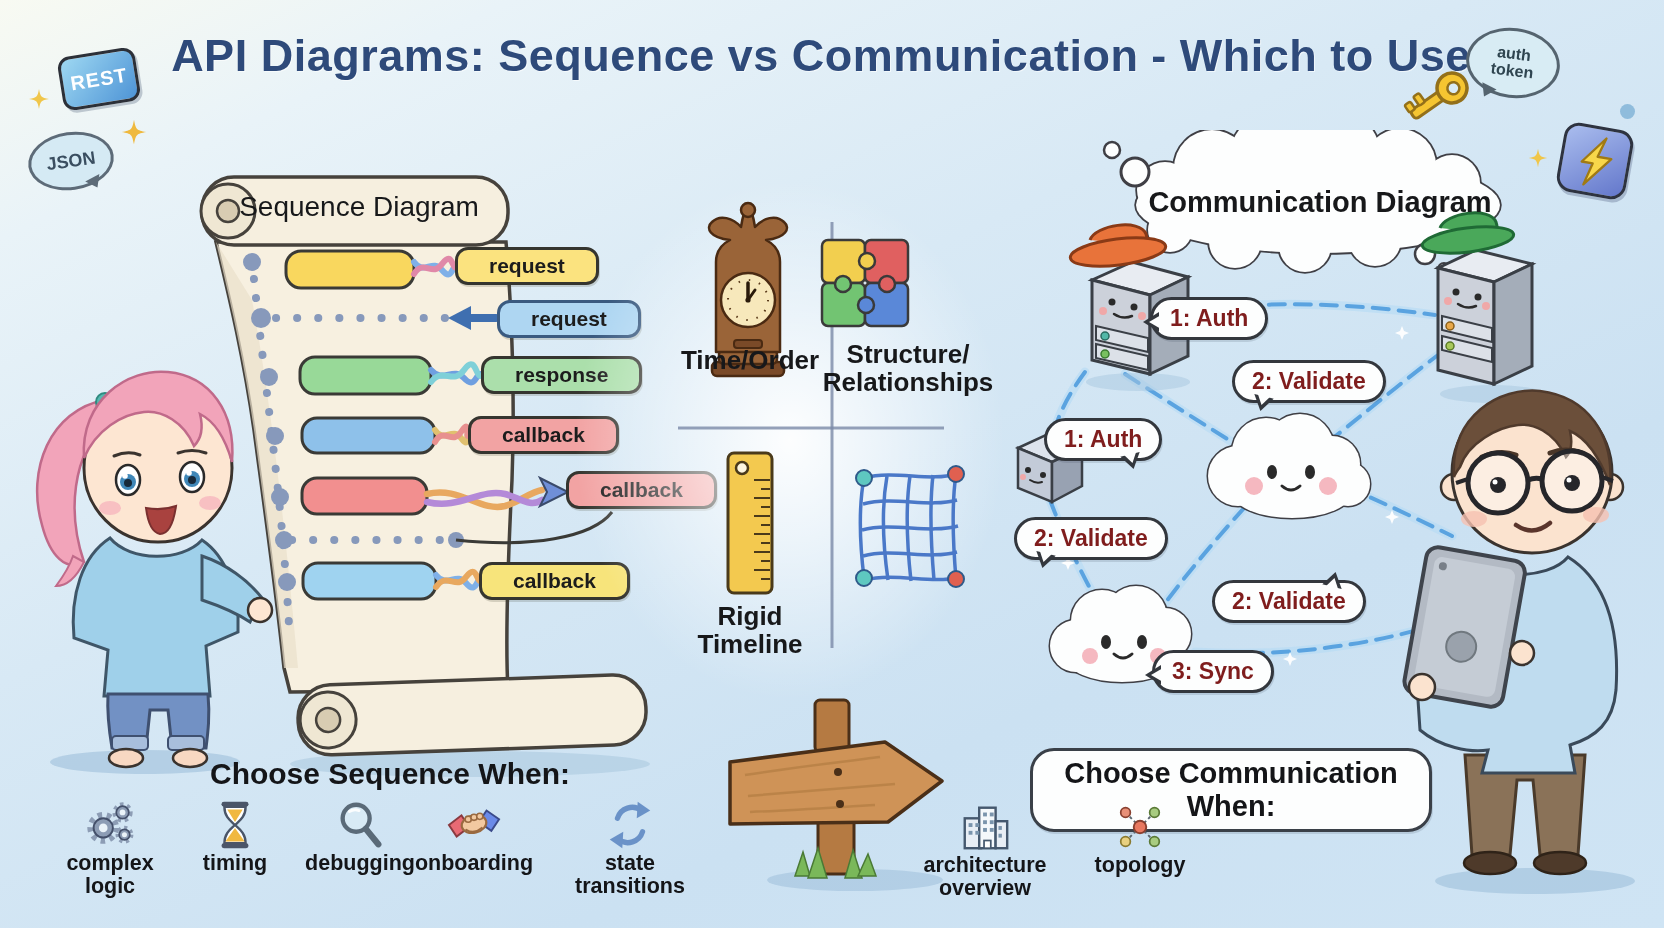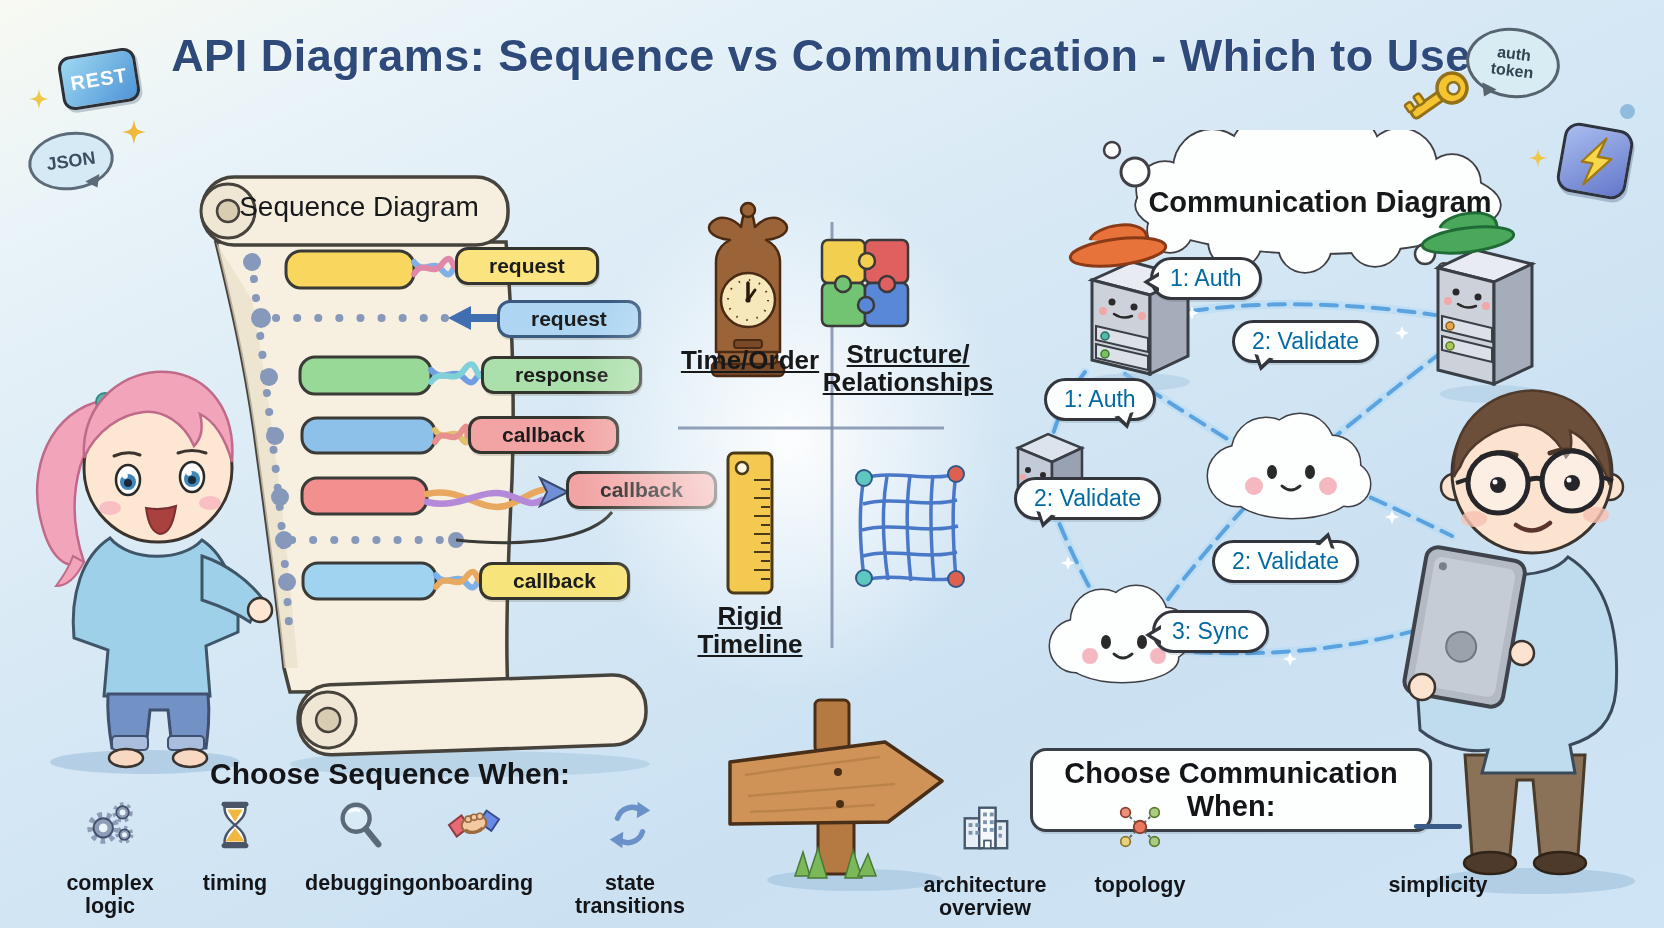--- a/index.html
+++ b/index.html
@@ -52,55 +52,56 @@
     font-size:28px;font-weight:400;color:#17181a;}
   .chip{
     position:absolute;border:3px solid #35352f;border-radius:13px;
     font-size:21px;font-weight:800;color:#1c1c1c;padding:4px 31px;text-align:center;
     box-shadow:1px 2px 0 rgba(60,60,40,.18);
   }
   
   .quad-glow{left:575px;top:180px;width:430px;height:520px;
     background:radial-gradient(closest-side,rgba(255,255,255,.95),rgba(255,255,255,0));}
   .quad-label{position:absolute;width:180px;text-align:center;
-    font-size:26px;font-weight:800;color:#17181a;line-height:1.08;white-space:pre-line;text-decoration:underline;}
+    font-size:26px;font-weight:800;color:#17181a;line-height:1.08;white-space:pre-line;}
   
   .comm-title{left:1142px;top:186px;width:356px;text-align:center;
     font-size:29px;font-weight:800;color:#17181a;}
   .bubble{
     position:absolute;background:#fdfefe;border:3px solid #33373d;border-radius:24px;
-    font-size:23px;font-weight:400;color:#0369a1;padding:5px 17px;white-space:nowrap;
+    font-size:23px;font-weight:700;color:#7f1d1d;padding:5px 17px;white-space:nowrap;
     box-shadow:1px 2px 0 rgba(50,60,80,.15);
+    margin-top:40px;
   }
   .tail-bl::before{content:'';position:absolute;left:16px;bottom:-21px;
     border:10px solid transparent;border-top:15px solid #33373d;transform:rotate(14deg);}
   .tail-bl::after{content:'';position:absolute;left:20px;bottom:-12px;
     border:7px solid transparent;border-top:11px solid #fdfefe;transform:rotate(14deg);}
   .tail-br::before{content:'';position:absolute;right:16px;bottom:-21px;
     border:10px solid transparent;border-top:15px solid #33373d;transform:rotate(-14deg);}
   .tail-br::after{content:'';position:absolute;right:20px;bottom:-12px;
     border:7px solid transparent;border-top:11px solid #fdfefe;transform:rotate(-14deg);}
   .tail-l::before{content:'';position:absolute;left:-20px;top:12px;
     border:10px solid transparent;border-right:16px solid #33373d;}
   .tail-l::after{content:'';position:absolute;left:-11px;top:15px;
     border:7px solid transparent;border-right:12px solid #fdfefe;}
   .tail-tr::before{content:'';position:absolute;right:18px;top:-21px;
     border:10px solid transparent;border-bottom:15px solid #33373d;transform:rotate(14deg);}
   .tail-tr::after{content:'';position:absolute;right:22px;top:-12px;
     border:7px solid transparent;border-bottom:11px solid #fdfefe;transform:rotate(14deg);}
   
   .heading{position:absolute;font-size:30px;font-weight:800;color:#141518;text-align:center;}
   .heading-pill{
-    background:#fdfefe;border:3px solid #3a4048;border-radius:16px;padding:6px 0;
+    background:#fdfefe;border:3px solid #3a4048;border-radius:24px;padding:6px 0;
     font-size:29px;box-shadow:1px 2px 0 rgba(50,60,80,.15);
   }
   .witem{position:absolute;width:140px;text-align:center;}
   .witem svg{width:54px;height:54px;display:block;margin:0 auto;}
   .wlabel{font-size:21.5px;font-weight:800;color:#141518;line-height:1.07;
-    white-space:pre-line;margin-top:20px;}
+    white-space:pre-line;margin-top:0;}
 </style>
 </head>
 <body>
 
 <div class="canvas">
 
   <div class="abs page-title">API Diagrams: Sequence vs Communication - Which to Use?</div>
 
   <div class="abs rest-badge">
     <span>REST</span>
@@ -606,20 +607,14 @@
           <line x1="28" y1="28" x2="43" y2="43"></line>
       </g>
       <circle cx="13" cy="13" r="5" fill="#e89078" stroke="#8a4030" stroke-width="1.8"></circle>
       <circle cx="43" cy="13" r="5" fill="#a8cc80" stroke="#5a7a36" stroke-width="1.8"></circle>
       <circle cx="13" cy="43" r="5" fill="#e8d080" stroke="#8a7a30" stroke-width="1.8"></circle>
       <circle cx="43" cy="43" r="5" fill="#a8cc80" stroke="#5a7a36" stroke-width="1.8"></circle>
       <circle cx="28" cy="28" r="6.5" fill="#e87860" stroke="#8a4030" stroke-width="2"></circle>
     </svg>
     <div class="wlabel">topology</div>
   </div>
-  <div class="witem" style="left:1368px;top:800px">
-    <svg viewBox="0 0 56 56">
-      <rect x="3" y="25" width="50" height="5" rx="2.5" fill="#3a5a88"></rect>
-    </svg>
-    <div class="wlabel">simplicity</div>
-  </div>
 
 </div>
 
 </body></html>

